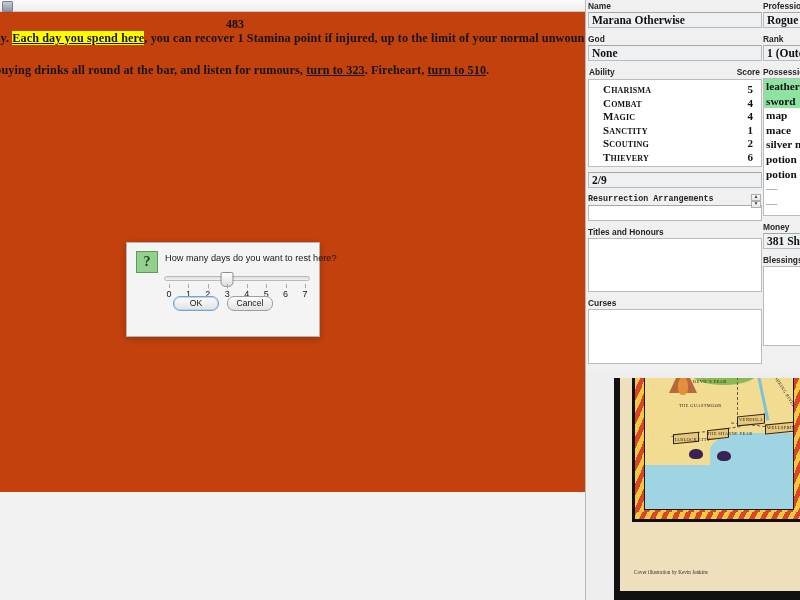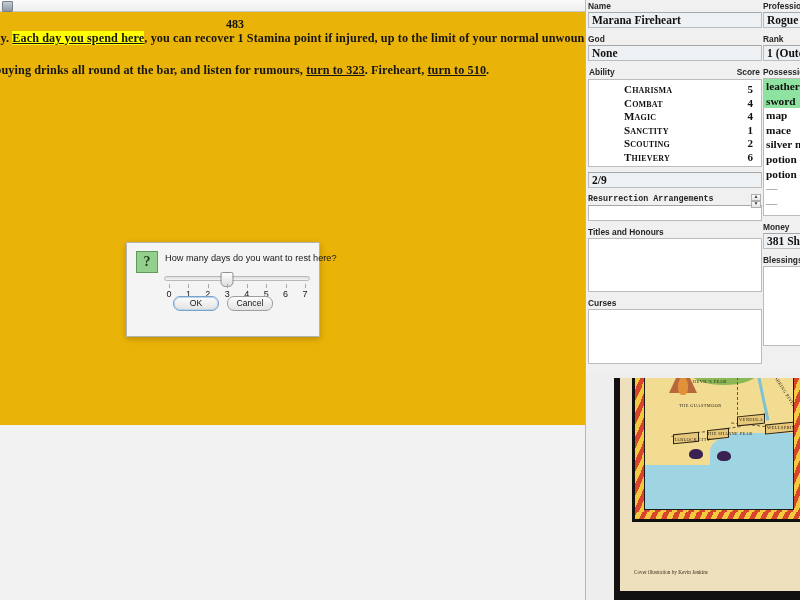--- a/index.html
+++ b/index.html
@@ -17,22 +17,22 @@
     width: 800px;
     height: 600px;
     background: #f2f2f2;
   }
 
   
   .book-pane {
     position: absolute;
     left: 0; top: 0;
     width: 585px;
-    height: 425px;
-    background: #eab308;
+    height: 492px;
+    background: #c2410c;
     overflow: hidden;
   }
   .top-stub {
     position: absolute;
     left: 0; top: 0;
     width: 585px;
     height: 11px;
     background: linear-gradient(#fbfbfb, #eeeeee);
     border-bottom: 1px solid #c9c9c9;
   }
@@ -171,21 +171,20 @@
   .tbl-row {
     display: flex;
     justify-content: space-between;
     align-items: baseline;
     font-family: "Liberation Serif", serif;
     font-weight: bold;
     font-size: 11px;
     color: #101010;
     padding: 0 8px 0 14px;
     line-height: 13.5px;
-    margin-left: 21px;
   }
   .tbl-row .nm { font-variant: small-caps; letter-spacing: 0.2px; }
 
   
   .listbox {
     background: #ffffff;
     border: 1px solid #bcbcbc;
     box-sizing: border-box;
     overflow: hidden;
   }
@@ -476,21 +475,21 @@
   </div>
 
   <div class="right-side">
 
     <div class="sheet">
 
       <div class="sheet-col col-left">
 
         <div class="fld">
           <div class="fld-label">Name</div>
-          <div class="fld-box readonly">Marana Fireheart</div>
+          <div class="fld-box readonly">Marana Otherwise</div>
         </div>
 
         <div class="fld">
           <div class="fld-label">God</div>
           <div class="fld-box readonly">None</div>
         </div>
 
         <div class="fld">
           <div class="tbl-head">
             <span>Ability</span>

